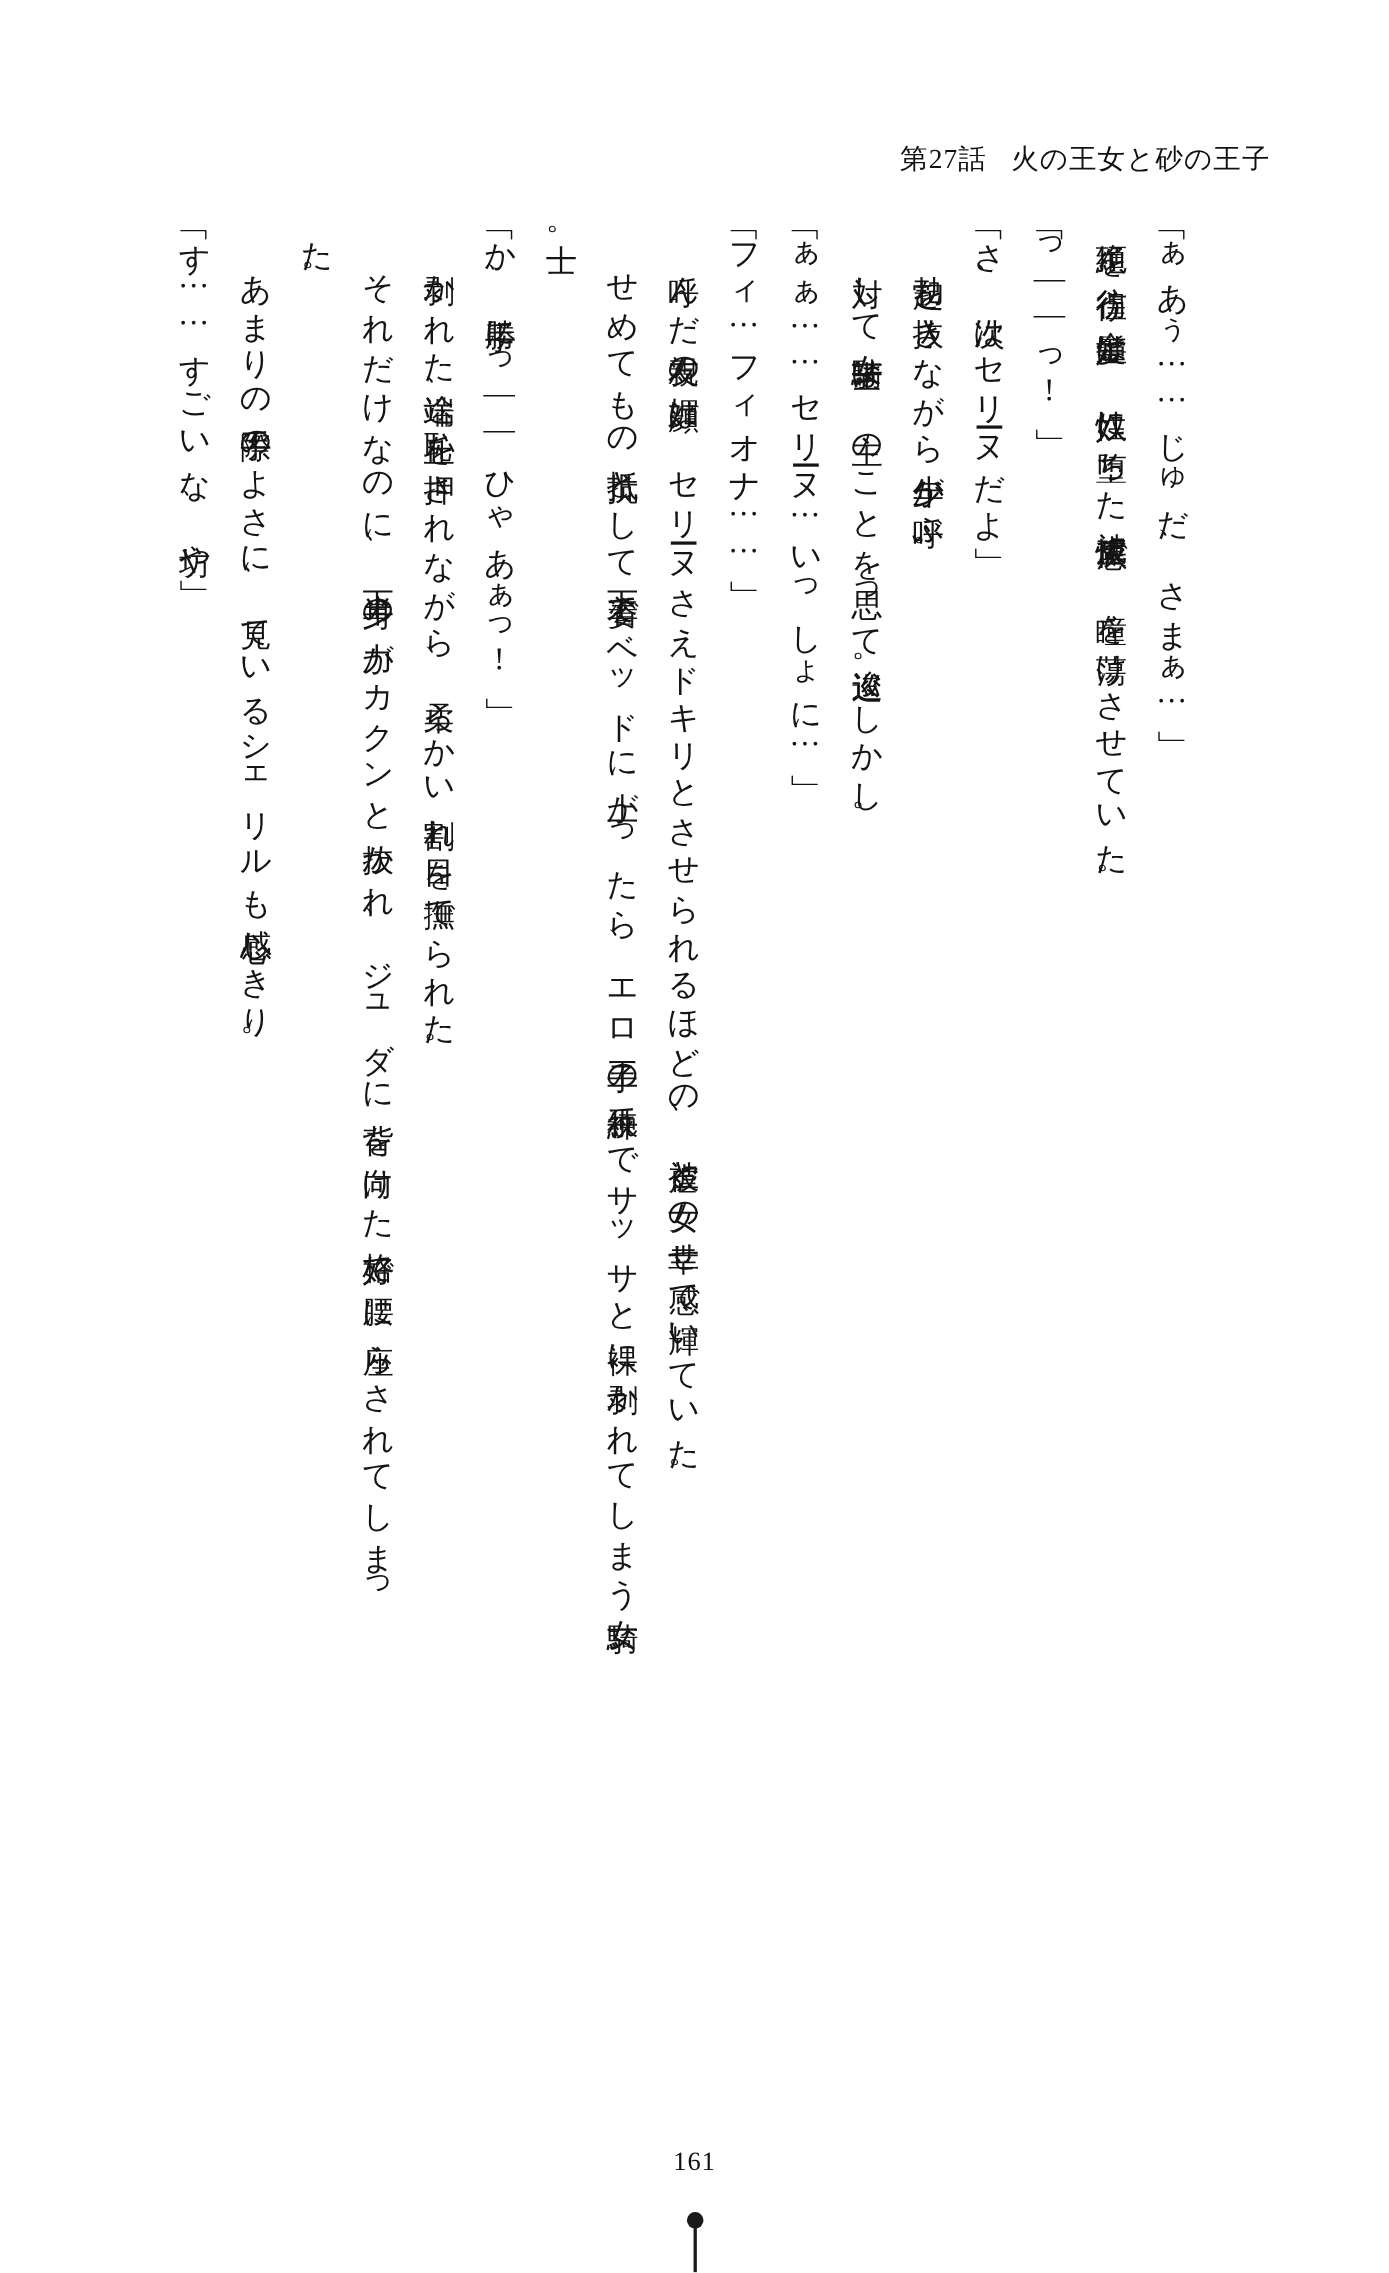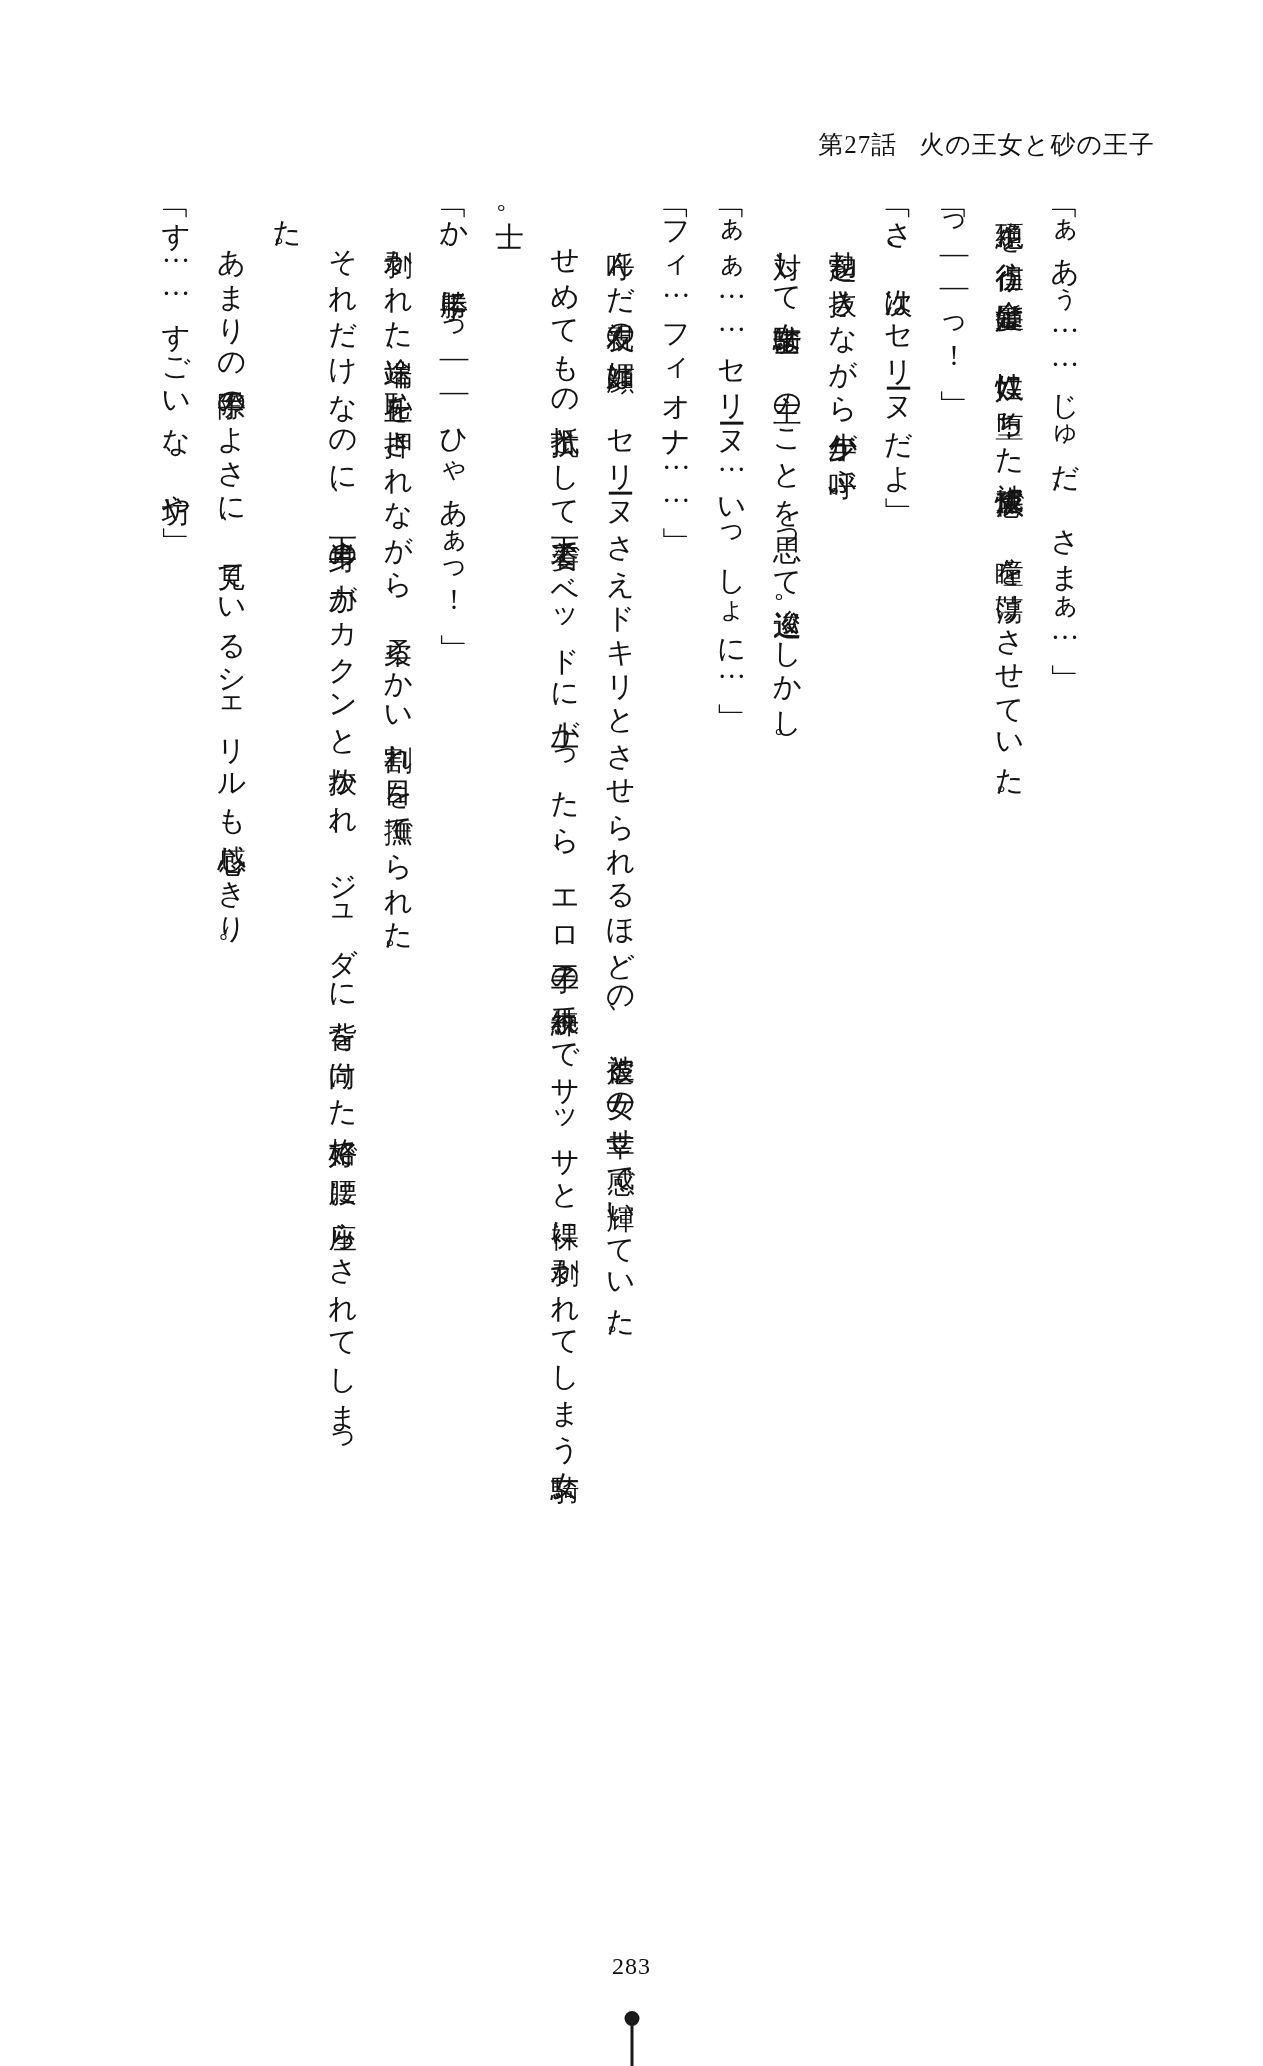--- a/index.html
+++ b/index.html
@@ -115,17 +115,17 @@
       <p class="indent">呼んだ親友の媚顔は、セリーヌさえドキリとさせられるほどの、被虐と女の幸せ感で輝いていた。</p>
       <p class="indent">せめてもの抵抗として下着姿でベッドに上がったら、エロ王子の手練れでサッサと裸に剥かれてしまう女騎士。</p>
       <p>「か、勝手にっ——ひゃあぁっ!」</p>
       <p class="indent">剥かれた途端、恥丘を押されながら、柔らかい割れ目を撫でられた。</p>
       <p class="indent">それだけなのに、下半身の力がカクンと抜かれ、ジュダに背を向けた格好で腰に座らされてしまった。</p>
       <p class="indent">あまりの手際のよさに、見ているシェリルも感心しきり。</p>
       <p>「す……すごいな、坊や」</p>
     </div>
   </div>
 
-  <div class="folio">283</div>
+  <div class="folio">161</div>
   <div class="folio-mark"></div>
   <div class="folio-rule"></div>
 
 </div>
 
 </body></html>

